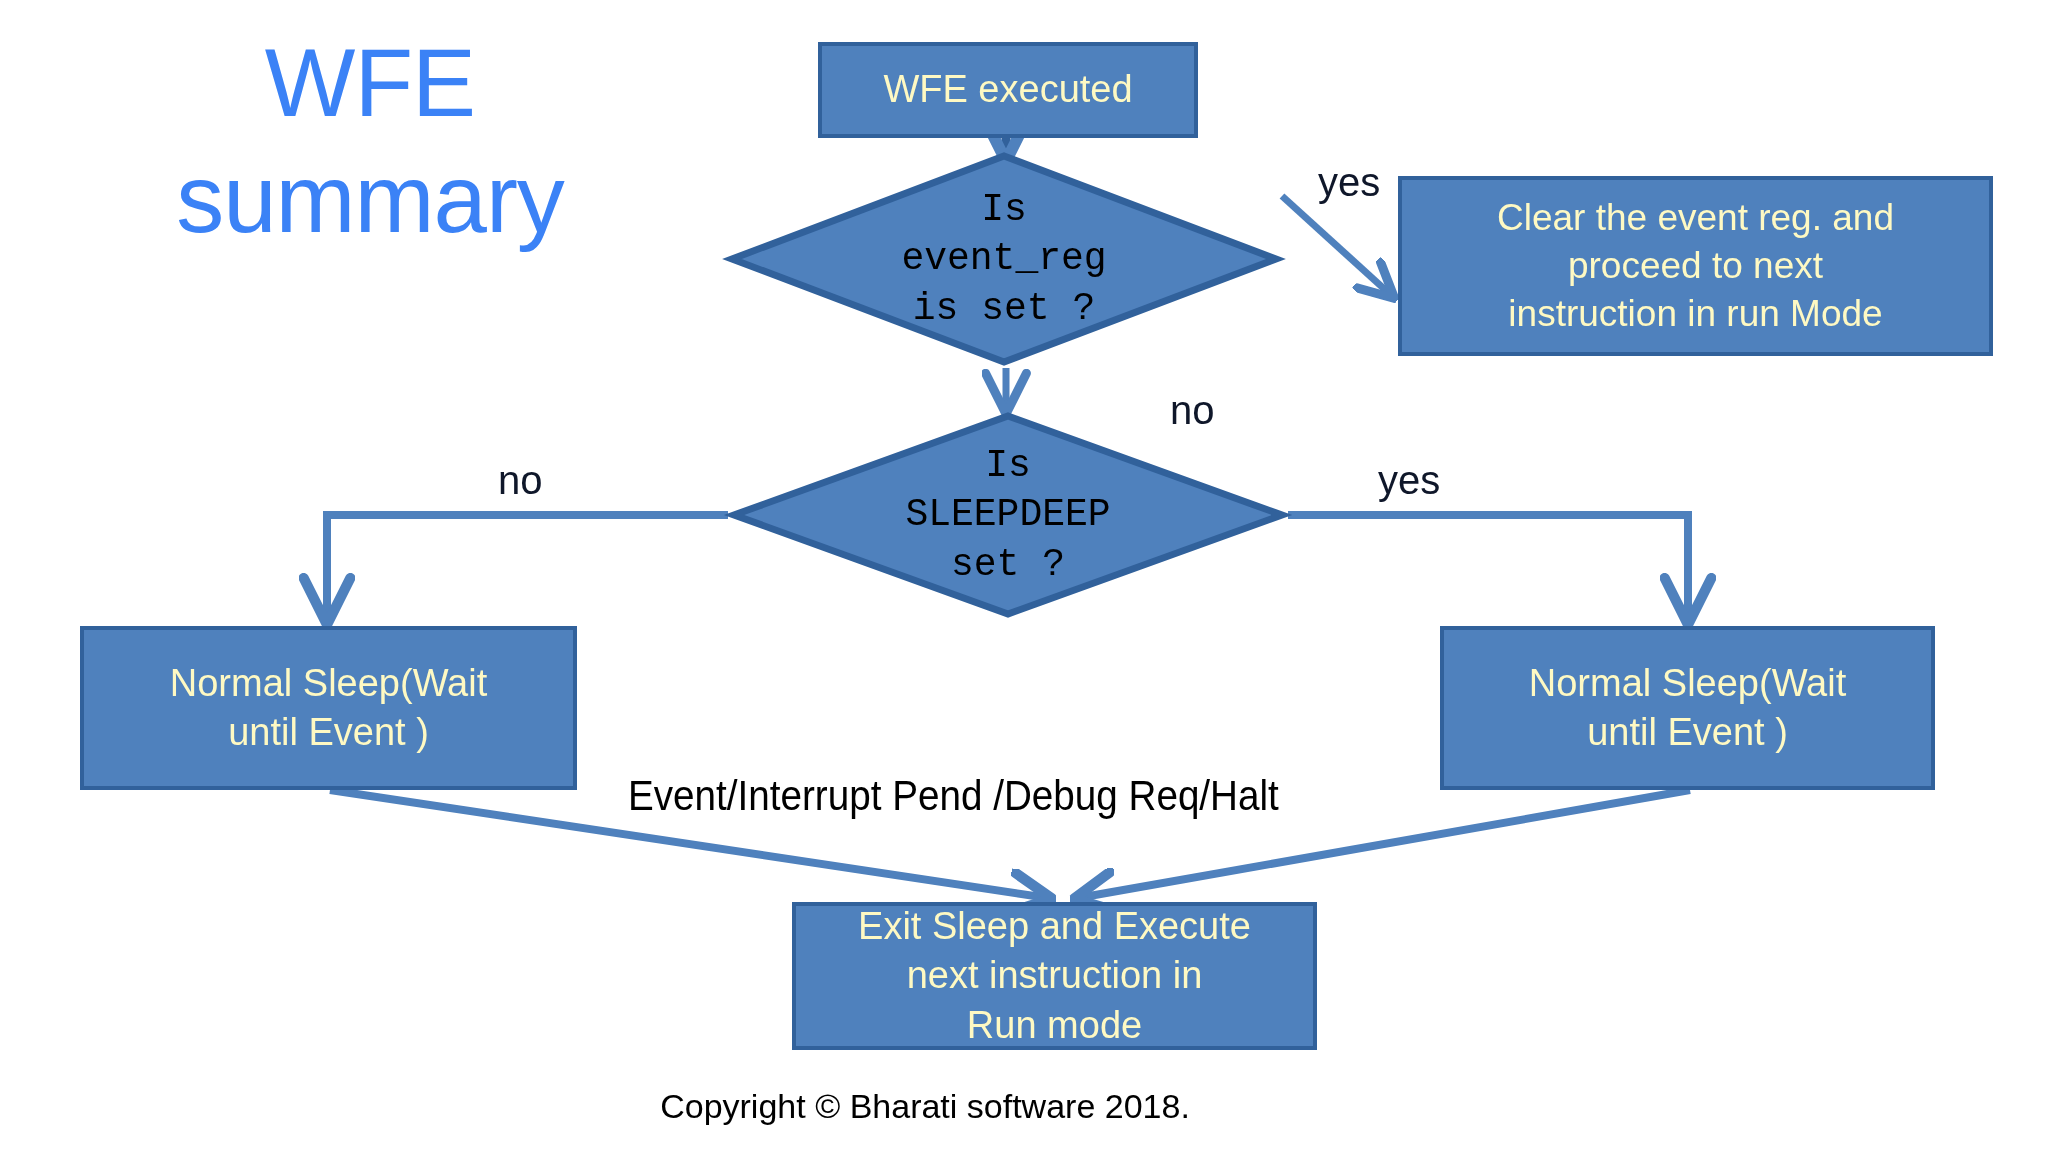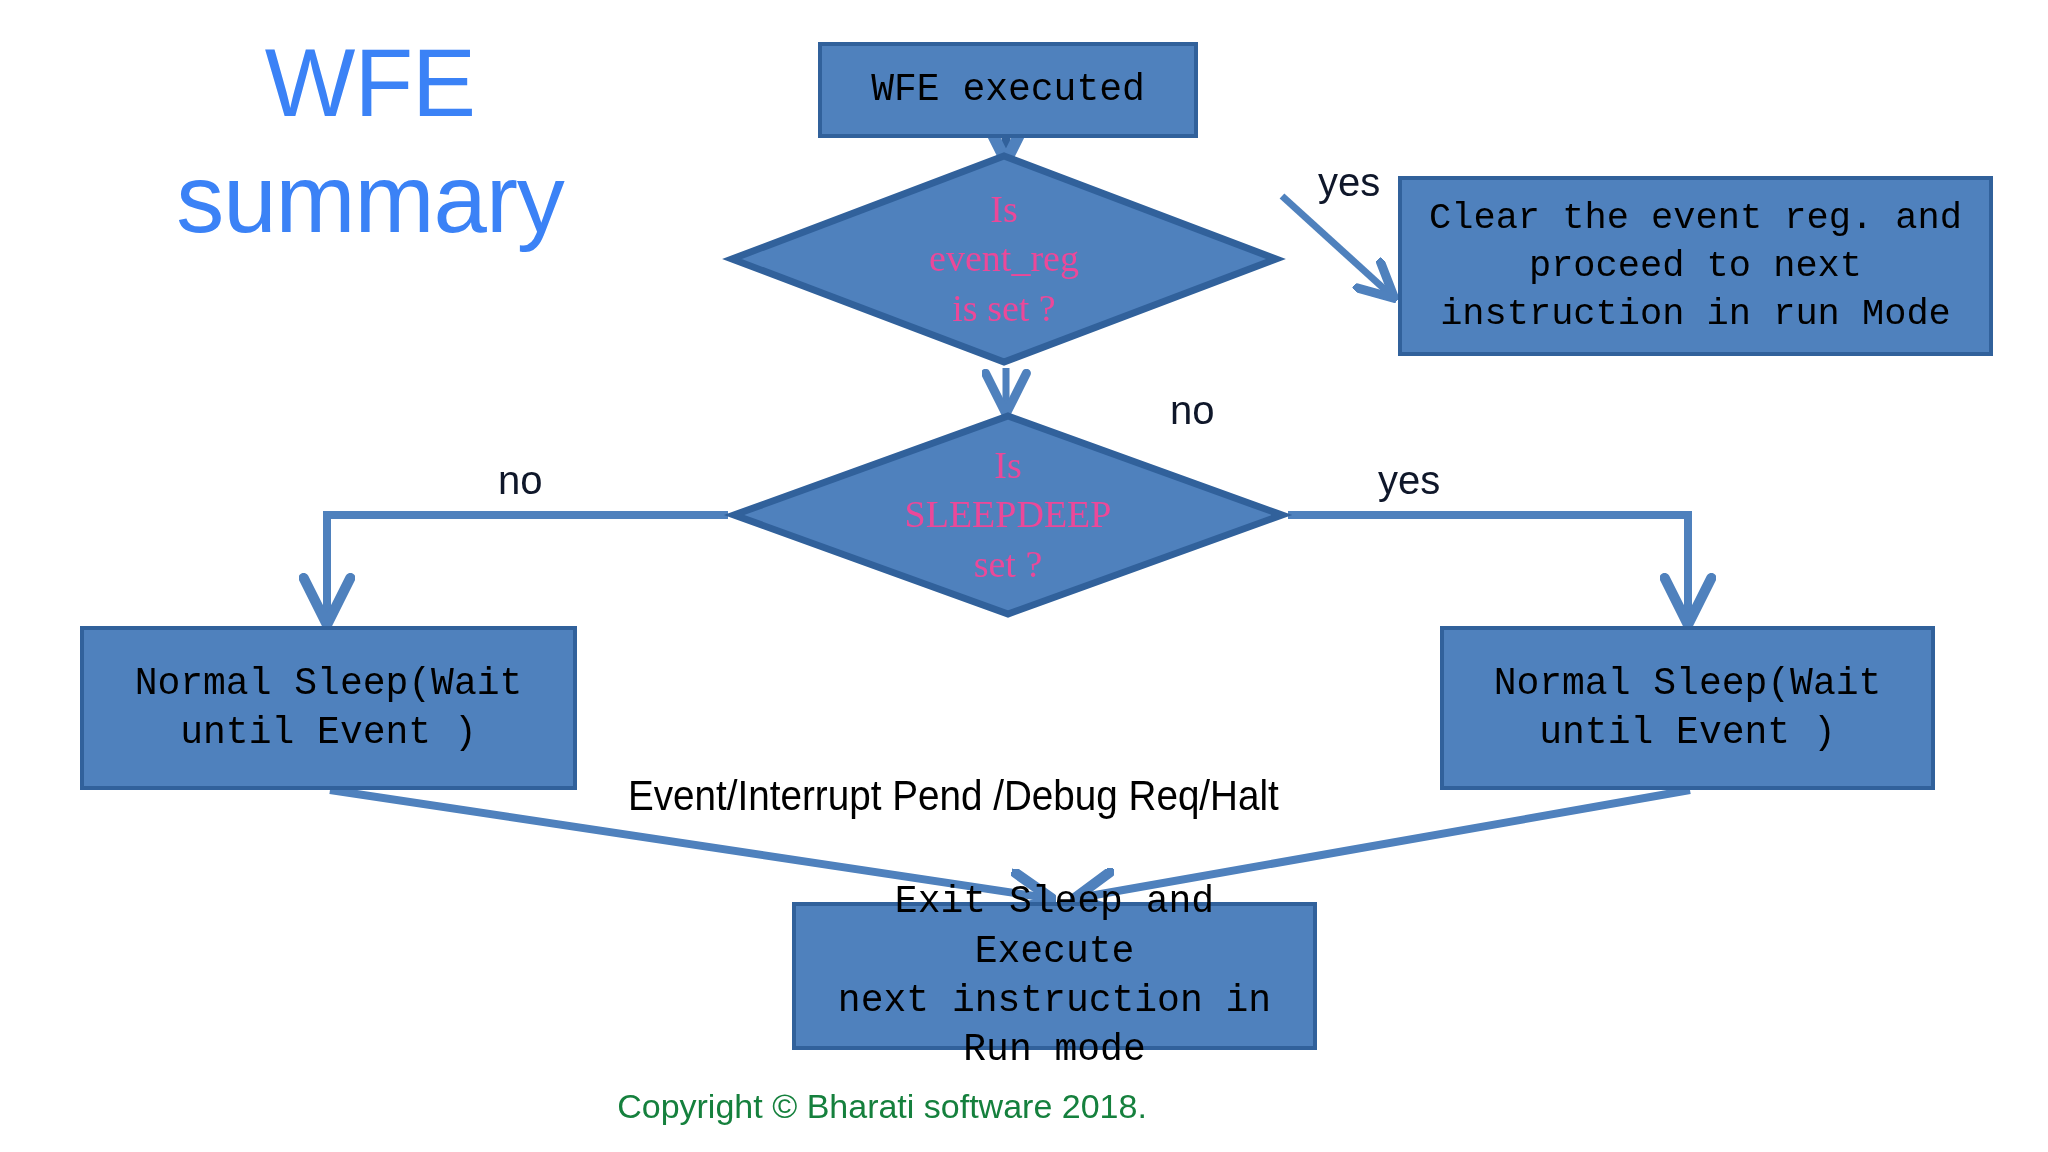--- a/index.html
+++ b/index.html
@@ -41,26 +41,26 @@
     letter-spacing: -1px;
   }
   .title .l2 { display: block; margin-top: 20px; }
 
   
   .node-box {
     position: absolute;
     box-sizing: border-box;
     background: #4F81BD;
     border: 4px solid #31619B;
-    color: #000000;
+    color: #fef9c3;
     display: flex;
     align-items: center;
     justify-content: center;
     text-align: center;
-    font-family: Liberation Mono, monospace;
+    font-family: Liberation Sans, sans-serif;
     font-weight: 400;
     line-height: 1.30;
     padding: 4px 10px;
     white-space: pre-line;
   }
 
   #box-wfe-executed {
     left: 818px; top: 42px;
     width: 380px; height: 96px;
     font-size: 38px;
@@ -96,22 +96,22 @@
     overflow: visible;
   }
   .diamond-label {
     position: absolute;
     left: 0; top: 0;
     width: 100%; height: 100%;
     display: flex;
     align-items: center;
     justify-content: center;
     text-align: center;
-    color: #ec4899;
-    font-family: Liberation Serif, serif;
+    color: #000000;
+    font-family: Liberation Mono, monospace;
     font-size: 38px;
     line-height: 1.30;
     white-space: pre-line;
     pointer-events: none;
   }
 
   #diamond-event-reg { left: 728px; top: 152px; width: 552px; height: 214px; }
   #diamond-sleepdeep { left: 730px; top: 412px; width: 556px; height: 206px; }
 
   
@@ -139,24 +139,25 @@
     transform: scaleX(0.92);
     transform-origin: left center;
   }
 
   
   #copyright {
     position: absolute;
     left: 0; top: 1088px;
     width: 1764px;
     text-align: center;
-    color: #15803d;
+    color: #000000;
     font-family: "Liberation Sans", sans-serif;
     font-size: 34px;
     line-height: 1.1;
+    padding-left: 43px;
   }
 </style>
 </head>
 <body>
 
 <div id="canvas">
 
   <svg id="wires" viewBox="0 0 2048 1152" xmlns="http://www.w3.org/2000/svg">
     <defs>
       <marker id="arrowThin" viewBox="0 0 12 12" refX="10" refY="6" markerWidth="7" markerHeight="7" orient="auto-start-reverse">

